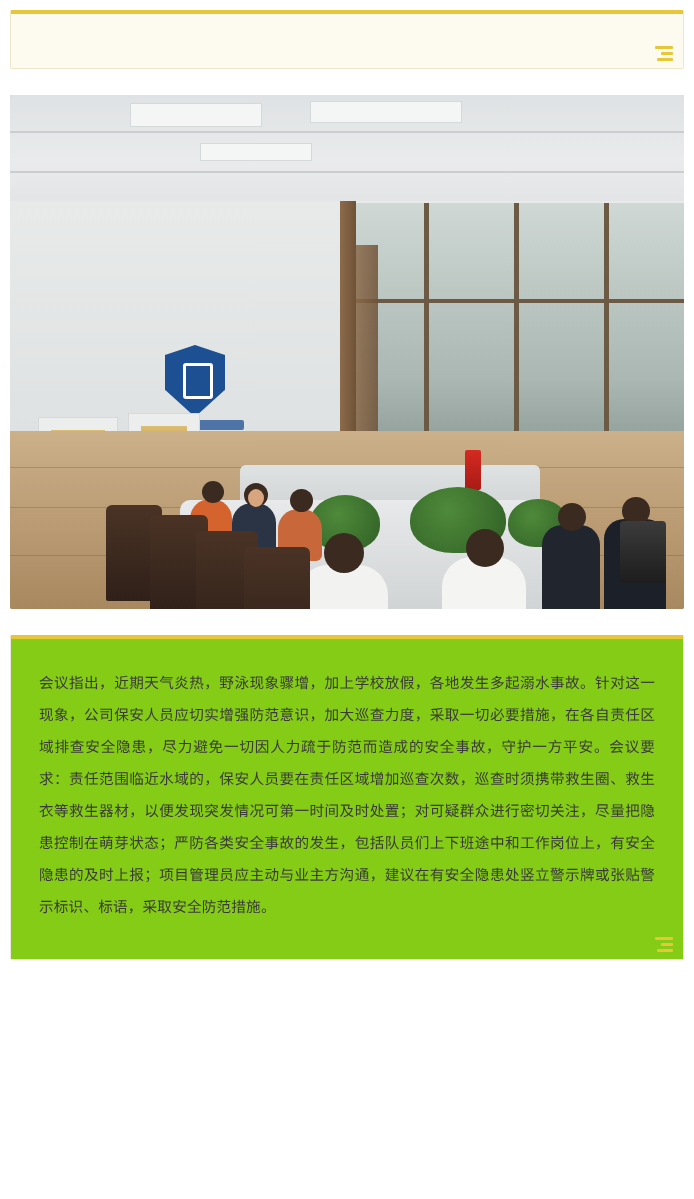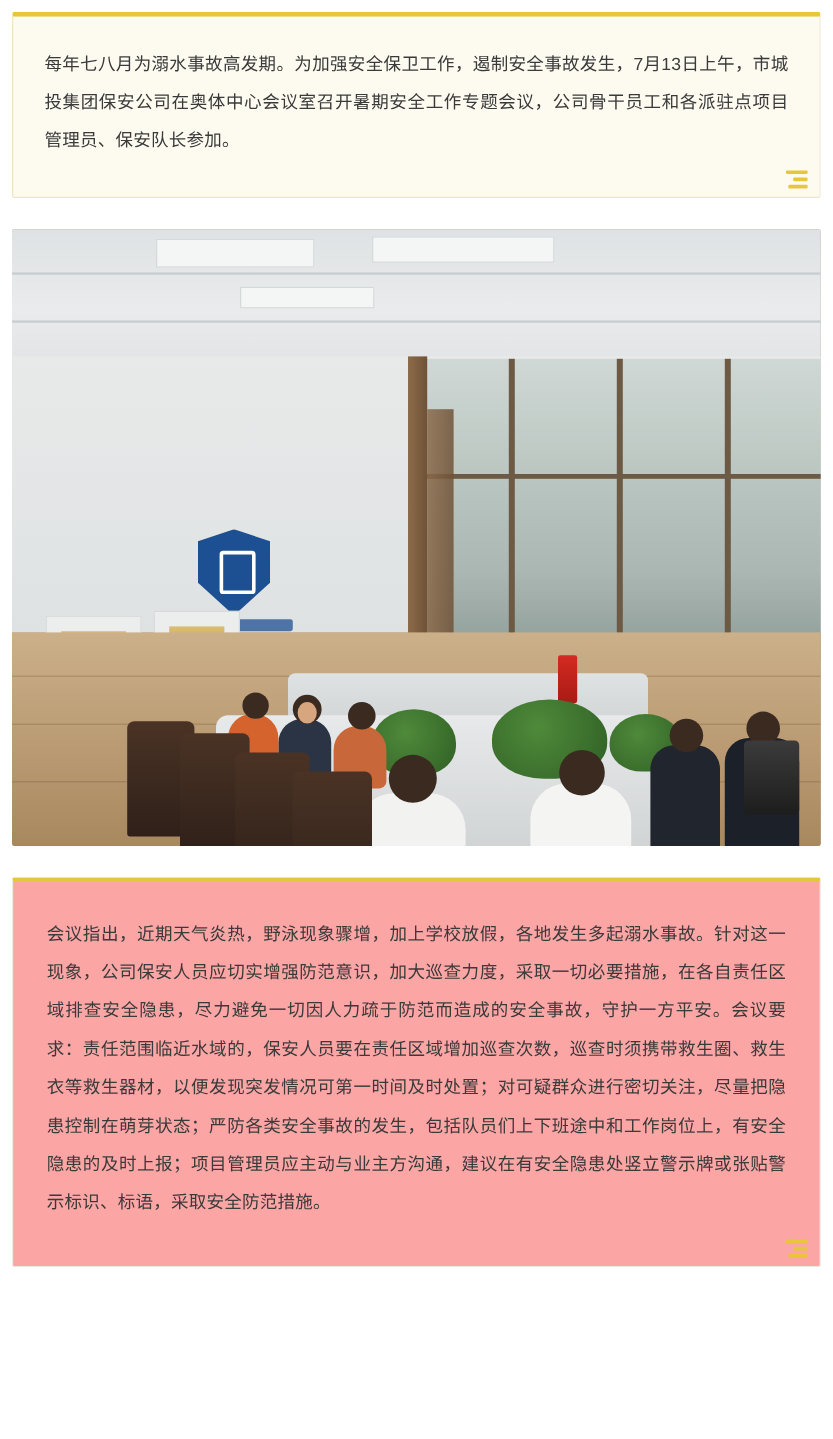--- a/index.html
+++ b/index.html
@@ -180,21 +180,21 @@
   .ph-bin {
     position: absolute; right: 18px; bottom: 26px; width: 46px; height: 62px;
     background: linear-gradient(180deg,#3b3b3b,#1d1d1d);
     border-radius: 4px;
   }
 
   
   .text-card {
     position: relative;
     margin-top: 26px;
-    background: #fca5a5;
+    background: #84cc16;
     border-top: 4px solid #e8c63a;
     border-left: 1px solid #ece9e0;
     border-right: 1px solid #ece9e0;
     border-bottom: 1px solid #ece9e0;
     border-radius: 2px;
     padding: 28px 28px 36px 28px;
     box-sizing: border-box;
   }
   .text-card p + p { margin-top: 22px; }
   .text-card .corner-mark {
@@ -214,21 +214,20 @@
   .text-card .corner-mark span:nth-child(1) { width: 18px; }
   .text-card .corner-mark span:nth-child(2) { width: 12px; margin-left: 6px;}
   .text-card .corner-mark span:nth-child(3) { width: 16px; margin-left: 2px;}
 </style>
 </head>
 <body>
 
 <div class="page">
 
   <section class="intro-card">
-    <p class="body-text">每年七八月为溺水事故高发期。为加强安全保卫工作，遏制安全事故发生，7月13日上午，市城投集团保安公司在奥体中心会议室召开暑期安全工作专题会议，公司骨干员工和各派驻点项目管理员、保安队长参加。</p>
     <div class="corner-mark">
       <span></span>
         <span></span>
         <span></span>
     </div>
   </section>
 
   <figure class="photo-wrap" style="margin:26px 0 0 0;">
     <div class="photo">
       <div class="ph-ceiling"></div>

